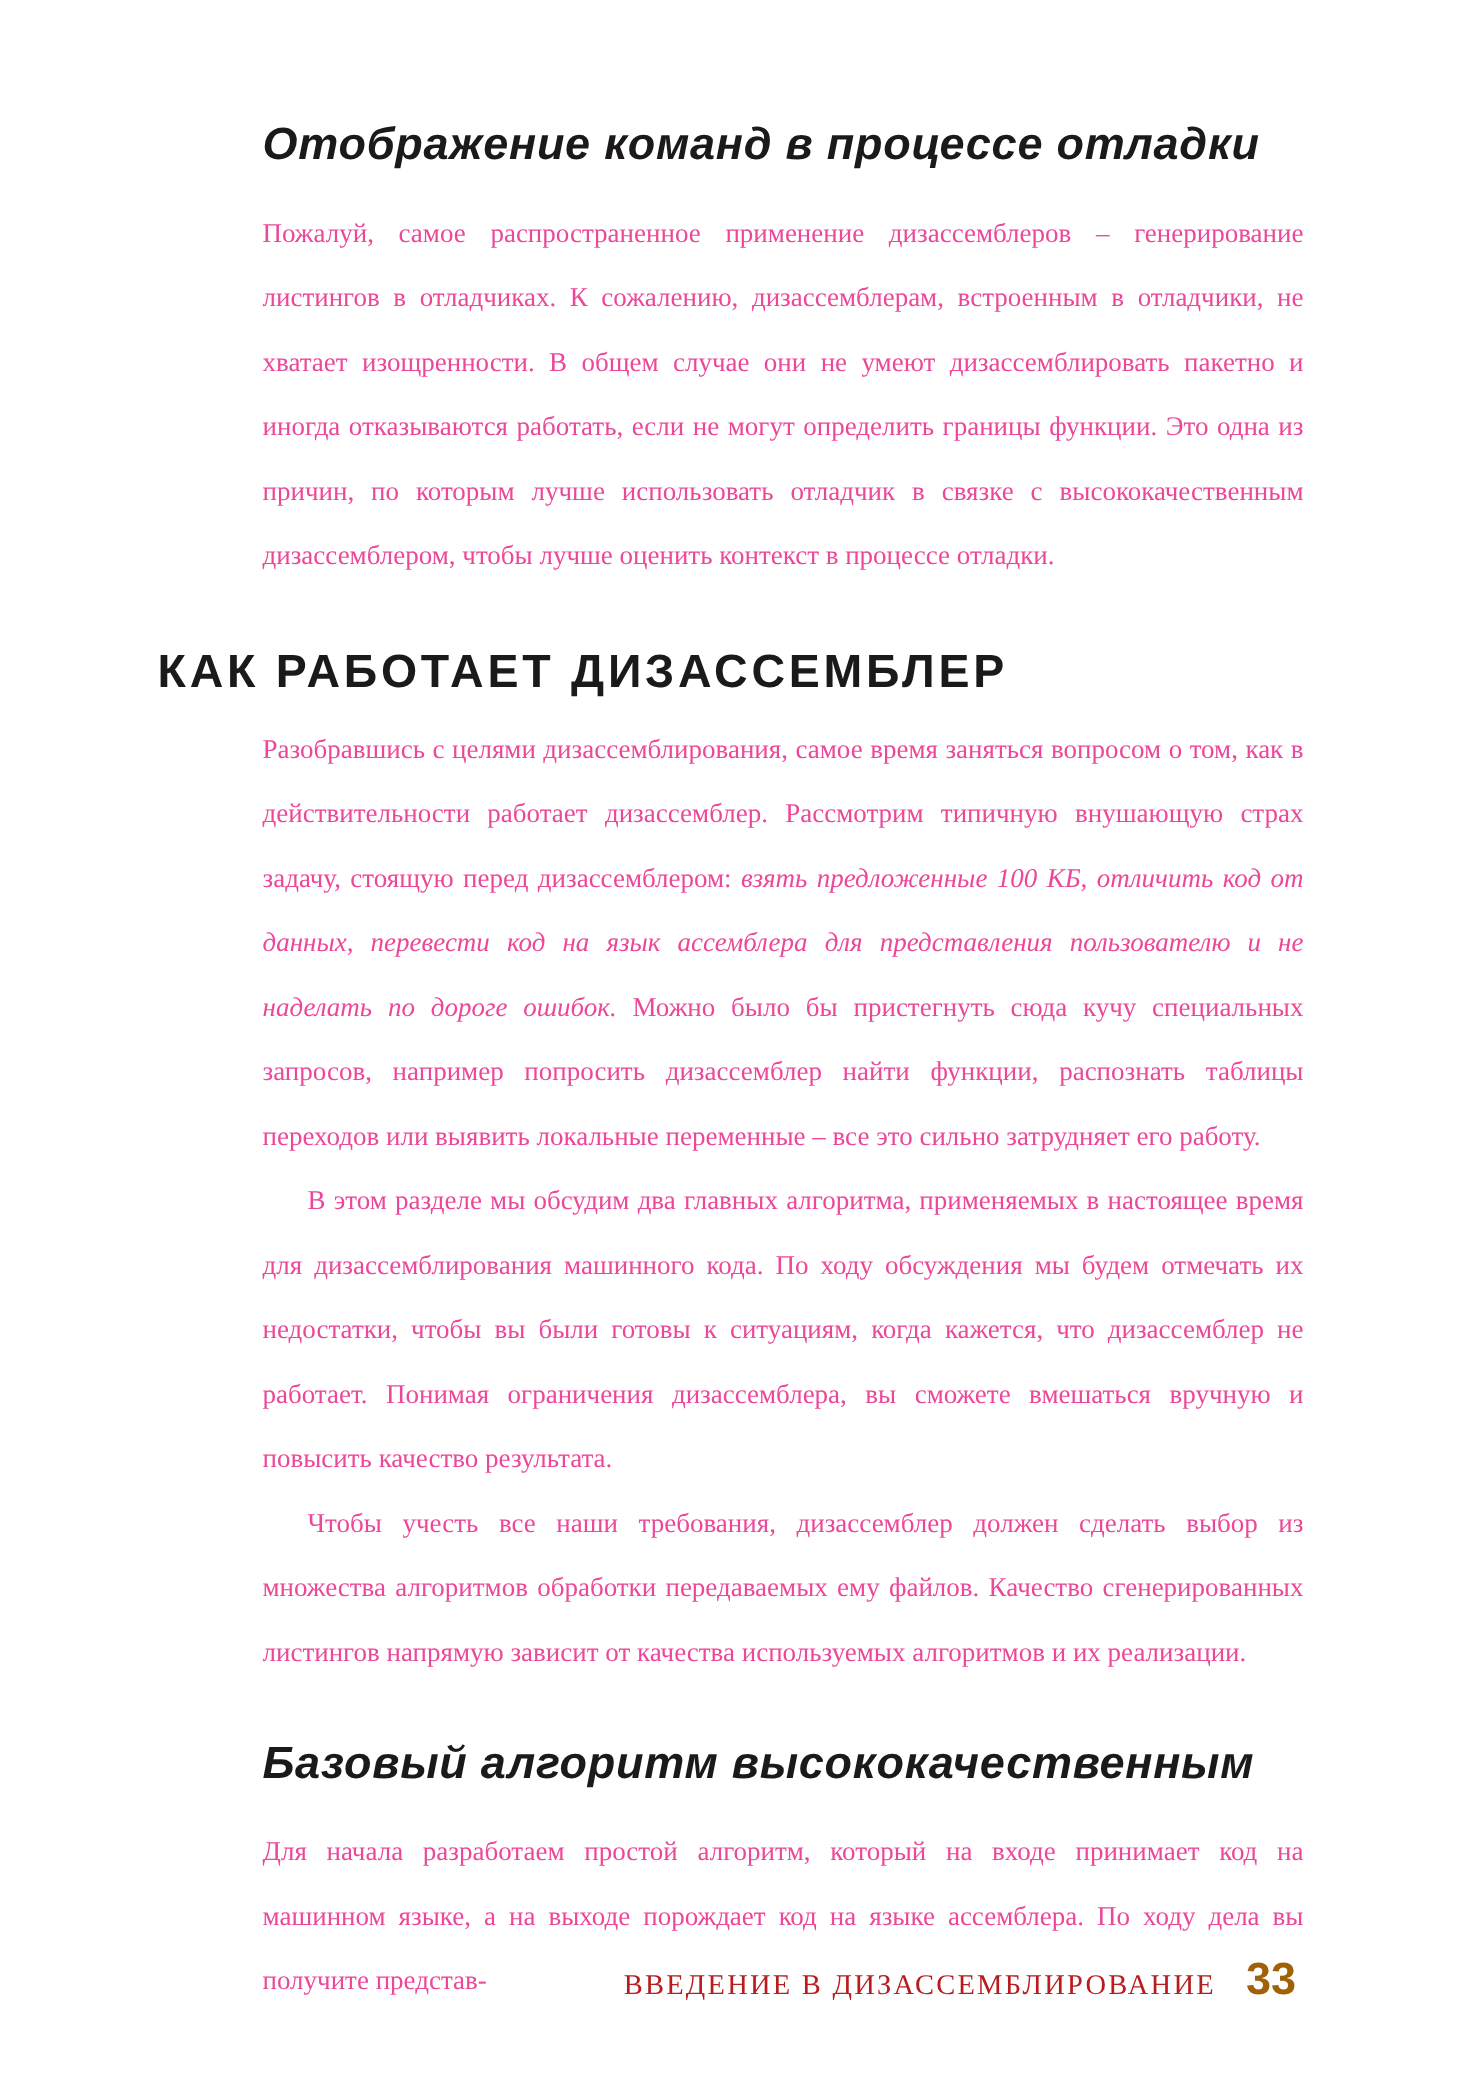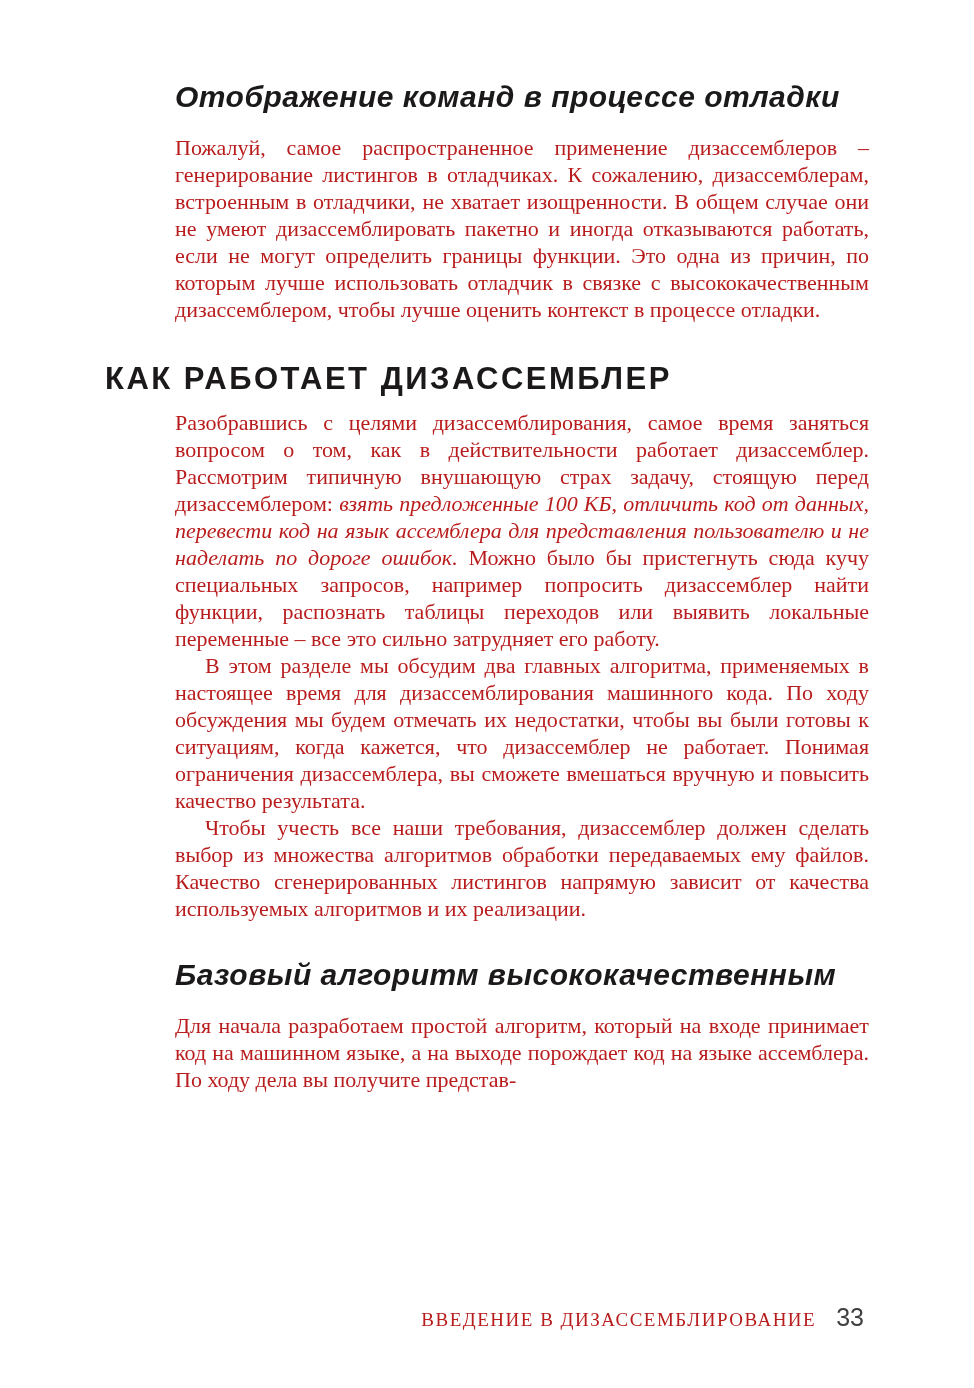--- a/index.html
+++ b/index.html
@@ -14,24 +14,24 @@
     color: #1d1b1b;
   }
   .content {
     position: absolute;
     left: 175px;
     top: 80px;
     width: 694px;
   }
   .content > :first-child { margin-top: 0; }
   .body-text {
-    font-size: 22px;
-    line-height: 27px;
+    font-size: 18px;
+    line-height: 43px;
     text-align: justify;
-    color: #b91c1c;
+    color: #ec4899;
   }
   .indented { text-indent: 30px; }
   .italic-run { font-style: italic; }
   .section-subheading {
     font-family: "Liberation Sans", "DejaVu Sans", sans-serif;
     font-weight: bold;
     font-style: italic;
     font-size: 30px;
     letter-spacing: 0.5px;
     color: #1b191a;
@@ -56,23 +56,23 @@
   }
   .running-title {
     font-family: "Liberation Serif", "DejaVu Serif", serif;
     font-size: 19px;
     letter-spacing: 1.5px;
     color: #b91c1c;
     white-space: nowrap;
   }
   .page-number {
     font-family: "Liberation Sans", "DejaVu Sans", sans-serif;
-    font-weight: normal;
-    font-size: 25px;
-    color: #404040;
+    font-weight: bold;
+    font-size: 30px;
+    color: #a16207;
   }
 </style>
 </head>
 <body>
 
 <div class="page">
   <main class="content">
 
     <h2 class="section-subheading">Отображение команд в процессе отладки</h2>
 

